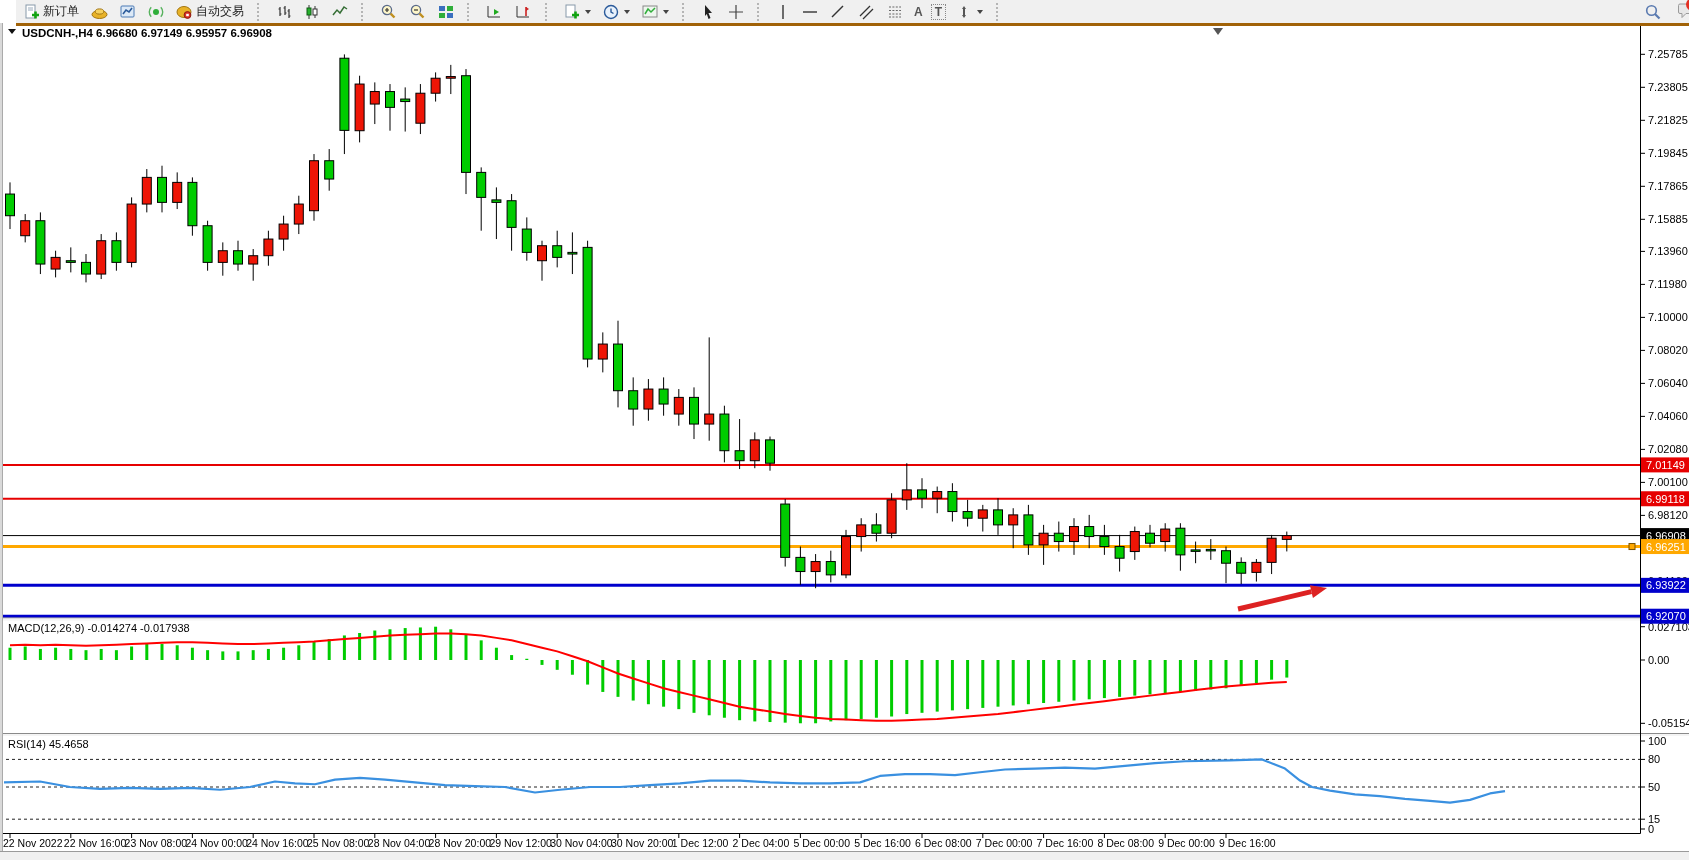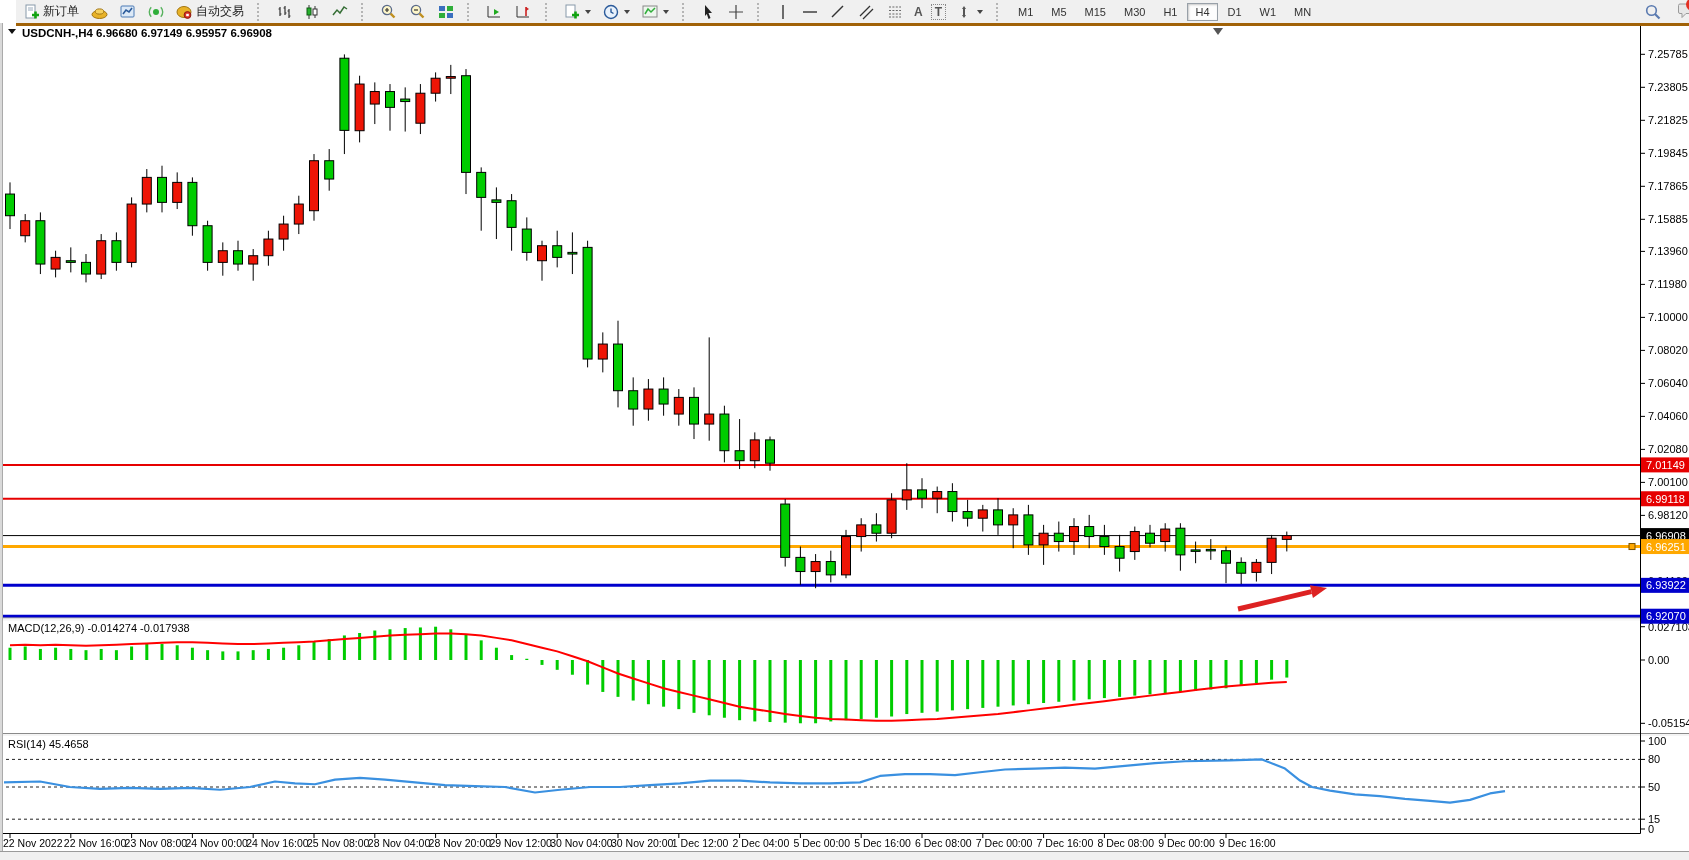--- a/index.html
+++ b/index.html
@@ -203,31 +203,20 @@
           <span style="border:1px dotted #888;padding:0 3px;">T</span>
         </span>
       <span class="tbtn">
         <svg width="16" height="16" viewBox="0 0 16 16">
             <path d="M8 2l2 3H9v3H7V5H6zM8 14l-2-3h1V8h2v3h1z" fill="#555"></path>
           </svg>
         <span class="caret"></span>
       </span>
     </div>
     <span class="tbsep"></span>
-    <div class="tbgroup" id="tf-group">
-        <span class="tf">M1</span>
-        <span class="tf">M5</span>
-        <span class="tf">M15</span>
-        <span class="tf">M30</span>
-        <span class="tf">H1</span>
-        <span class="tf active">H4</span>
-        <span class="tf">D1</span>
-        <span class="tf">W1</span>
-        <span class="tf">MN</span>
-      </div>
     <div id="right-tools">
       <span class="tbtn">
         <svg width="18" height="18" viewBox="0 0 18 18">
             <circle cx="7.5" cy="7.5" r="4.8" fill="none" stroke="#5a7ab0" stroke-width="1.6"></circle>
             <line x1="11" y1="11" x2="15.5" y2="15.5" stroke="#5a7ab0" stroke-width="2.2"></line>
           </svg>
       </span>
       <span class="chatwrap">
         <svg width="19" height="17" viewBox="0 0 19 17">
             <path d="M2 2h13a1.5 1.5 0 0 1 1.5 1.5V10a1.5 1.5 0 0 1-1.5 1.5H8l-4 4v-4H2A1.5 1.5 0 0 1 .5 10V3.5A1.5 1.5 0 0 1 2 2z" fill="#e7e7e7" stroke="#9a9a9a"></path>

